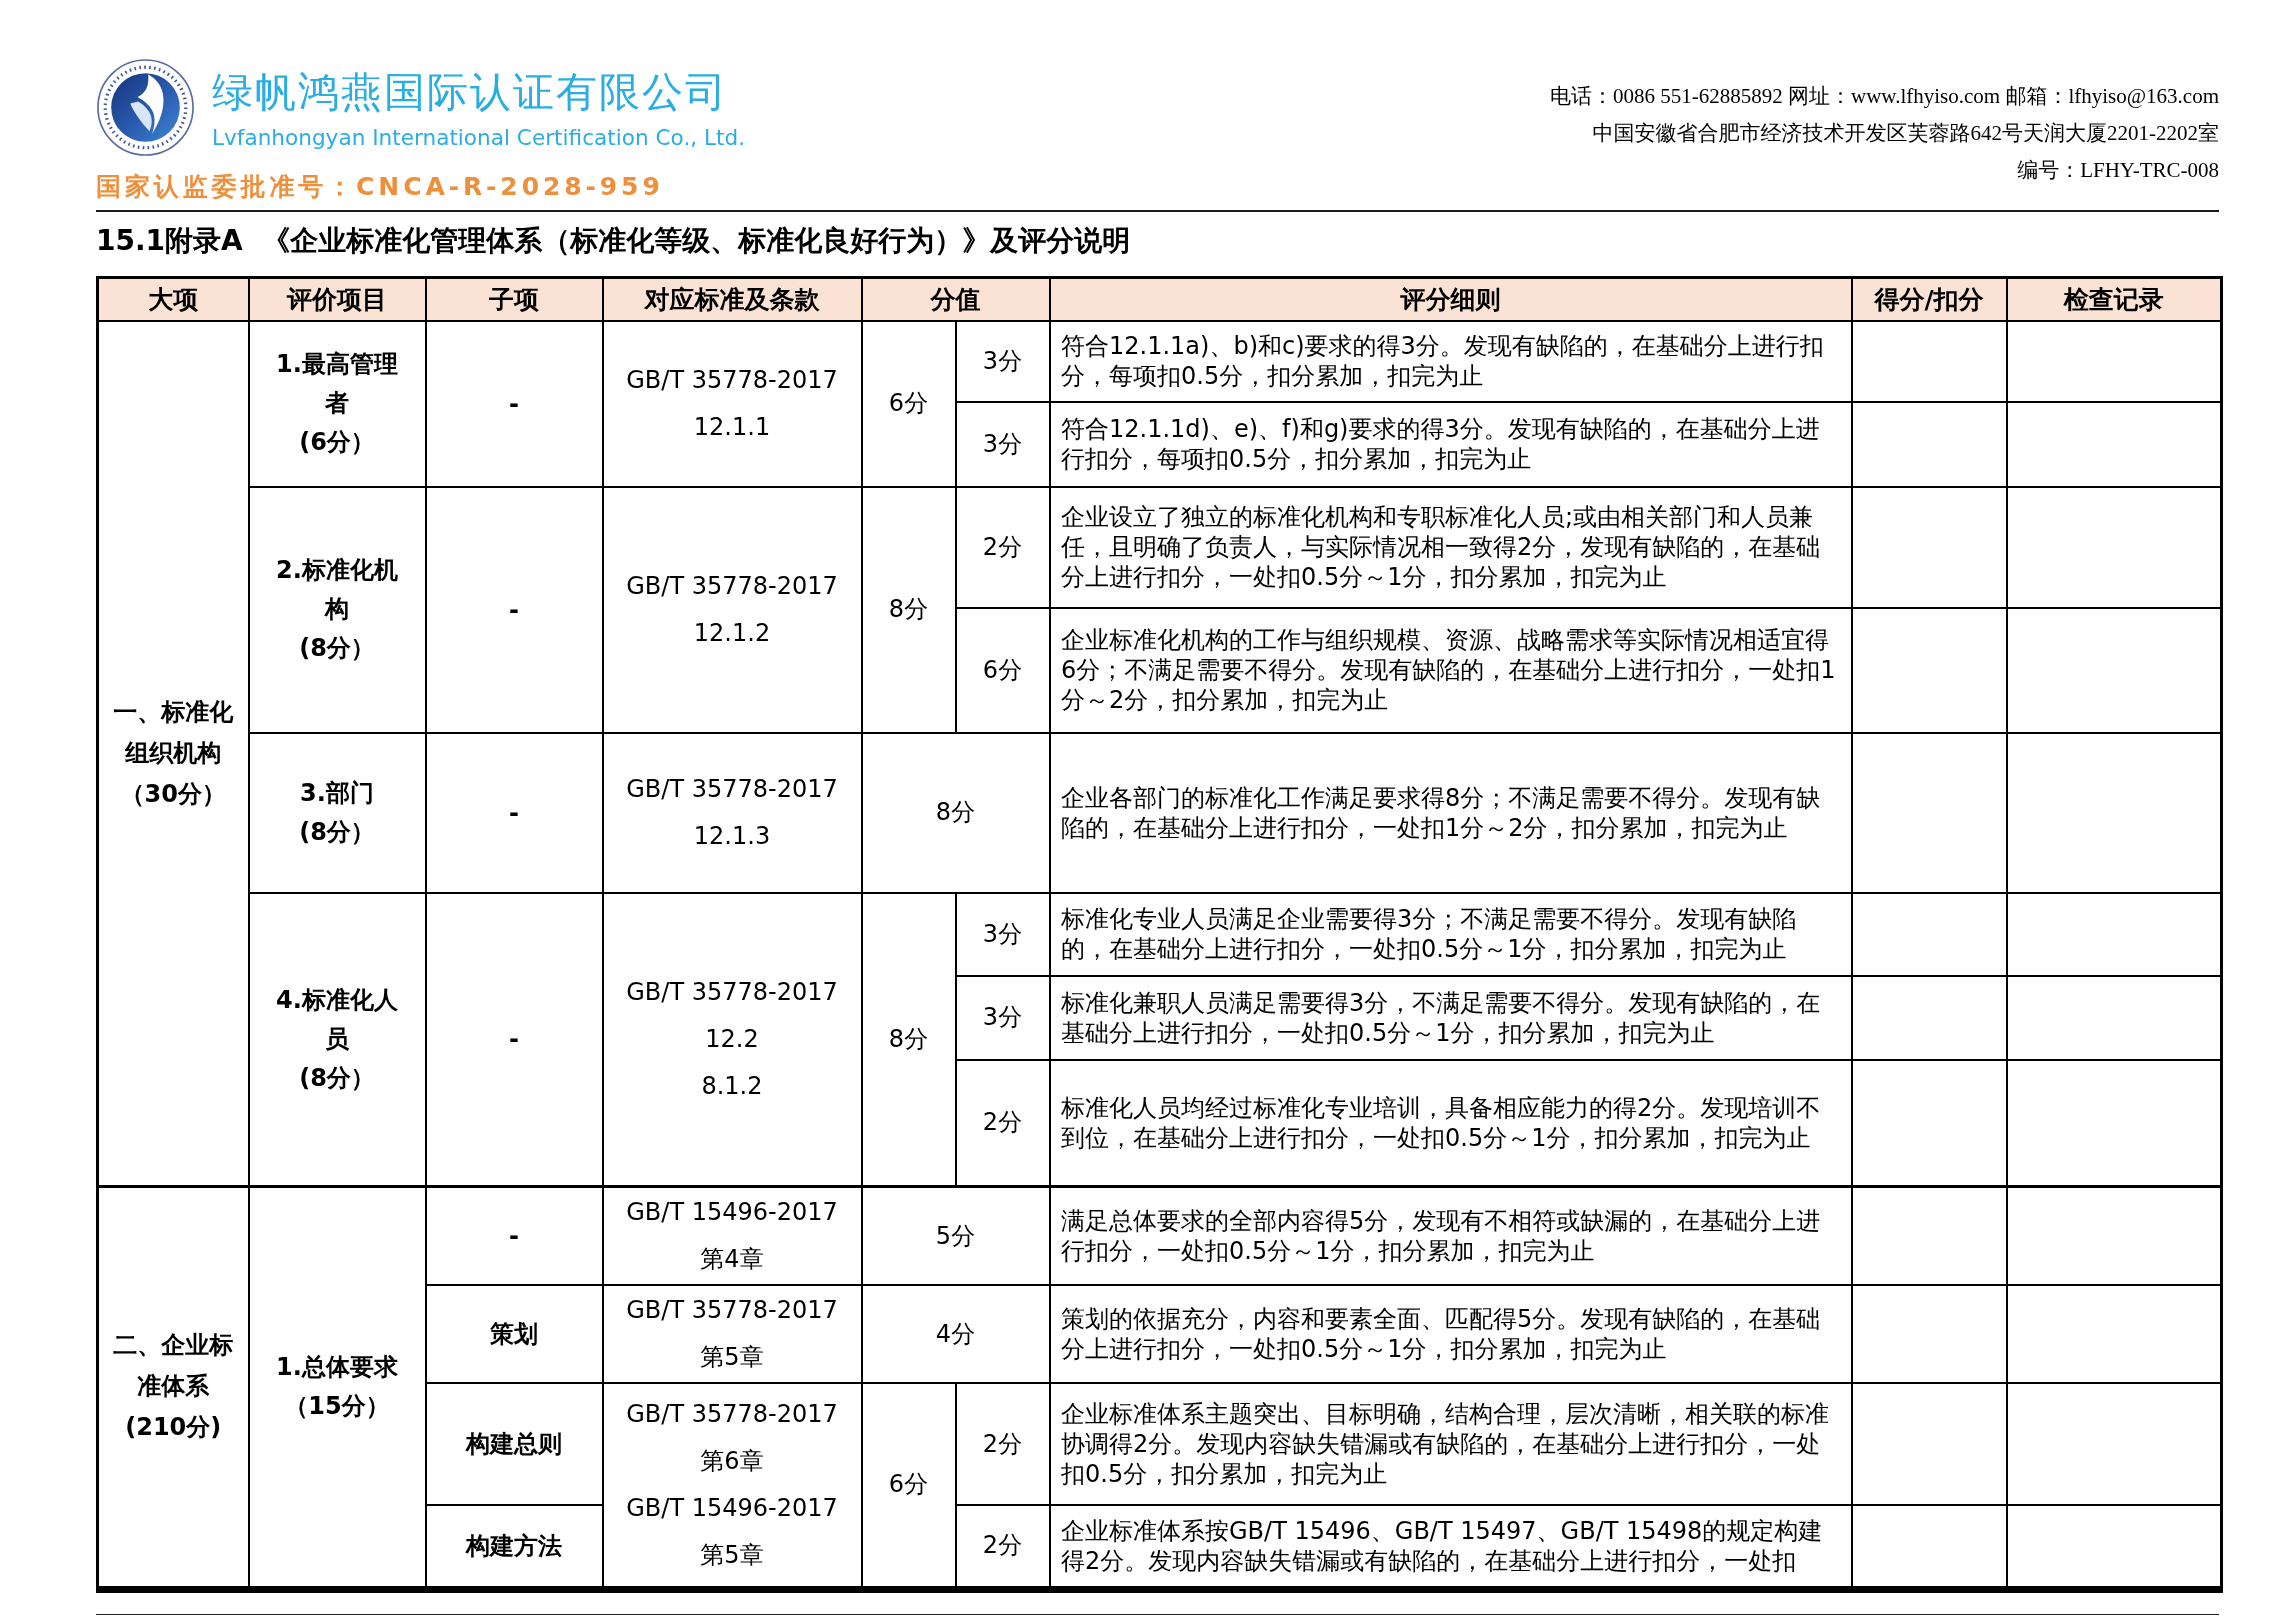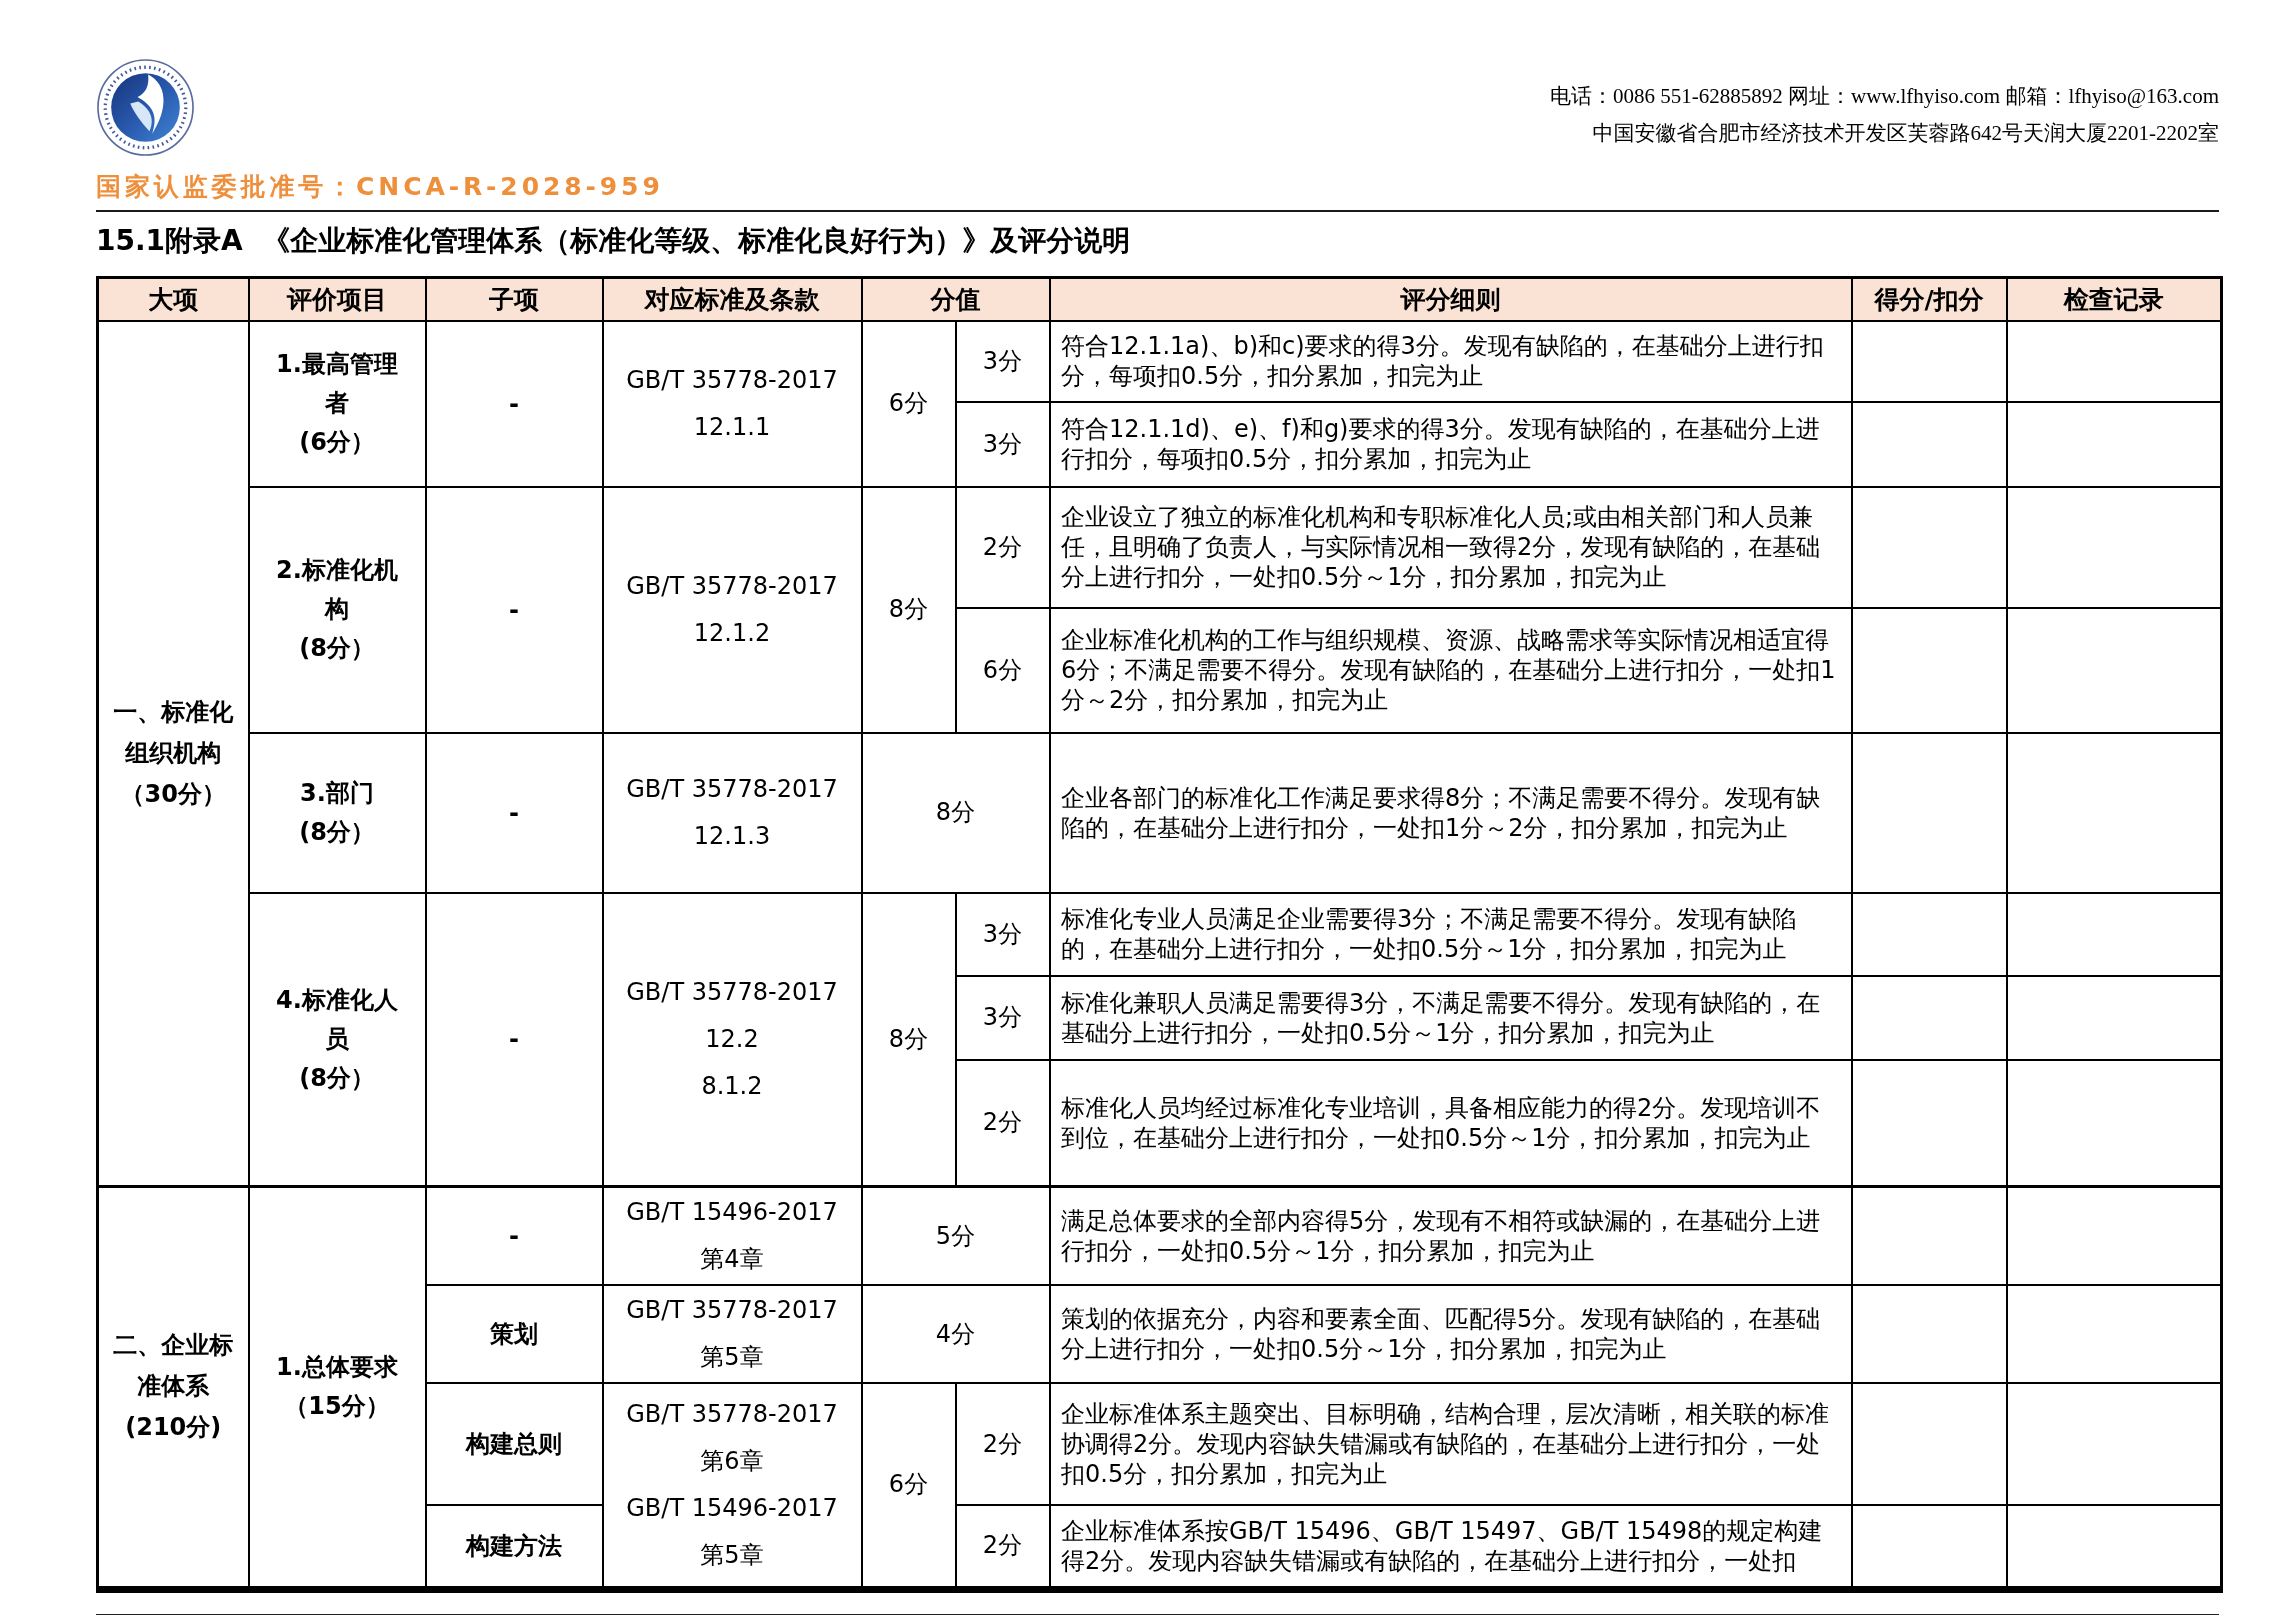--- a/index.html
+++ b/index.html
@@ -73,26 +73,31 @@
                 <stop offset="0.55" stop-color="#2a5cb0"></stop>
                 <stop offset="1" stop-color="#3f86d4"></stop>
               </linearGradient>
             </defs>
             <circle cx="75" cy="75" r="72" fill="#ffffff" stroke="#5a6c9e" stroke-width="2.5"></circle>
             <circle cx="75" cy="75" r="61" fill="none" stroke="#44599c" stroke-width="5" stroke-dasharray="2.5 5"></circle>
             <circle cx="75" cy="75" r="52" fill="url(#lg)"></circle>
             <path d="M79 25 C108 40 110 76 85 115 C96 84 82 70 63 59 C75 54 81 42 79 25 Z" fill="#ffffff"></path>
             <path d="M64 66 C80 76 90 90 81 111 C69 98 58 84 52 69 Z" fill="#d7e7f7"></path>
           </svg>
+          <div class="brand-text">
+            <div class="company-cn">绿帆鸿燕国际认证有限公司</div>
+            <div class="company-en">Lvfanhongyan International Certification Co., Ltd.</div>
+          </div>
         </div>
         <div class="approval">国家认监委批准号：CNCA-R-2028-959</div>
       </div>
       <div class="contact">
         <div>电话：0086 551-62885892 网址：www.lfhyiso.com 邮箱：lfhyiso@163.com</div>
         <div>中国安徽省合肥市经济技术开发区芙蓉路642号天润大厦2201-2202室</div>
+        <div>编号：LFHY-TRC-008</div>
       </div>
     </div>
     <div class="hdr-rule"></div>
 
     <div class="doc-title">15.1附录A  《企业标准化管理体系（标准化等级、标准化良好行为）》及评分说明</div>
 
     <table class="tbl">
       <colgroup>
         <col style="width:151px">
           <col style="width:177px">

